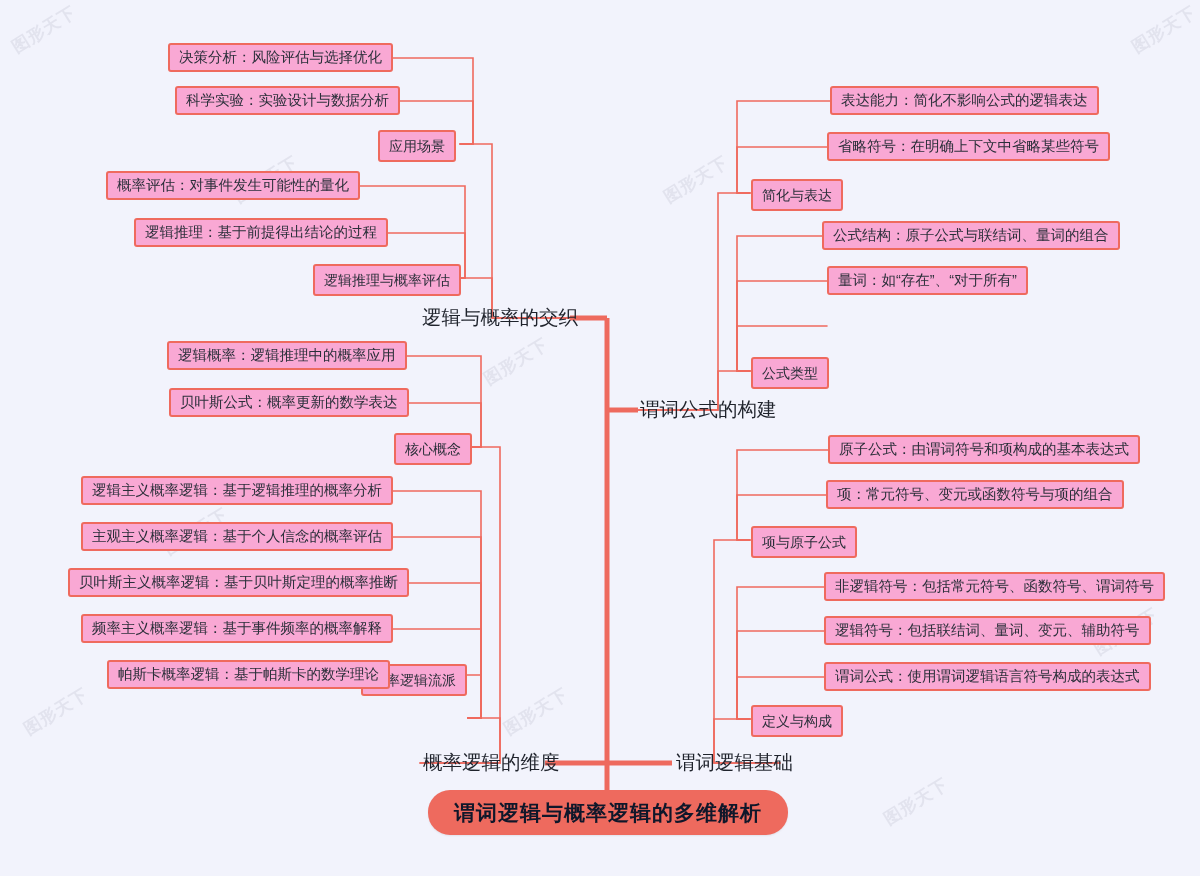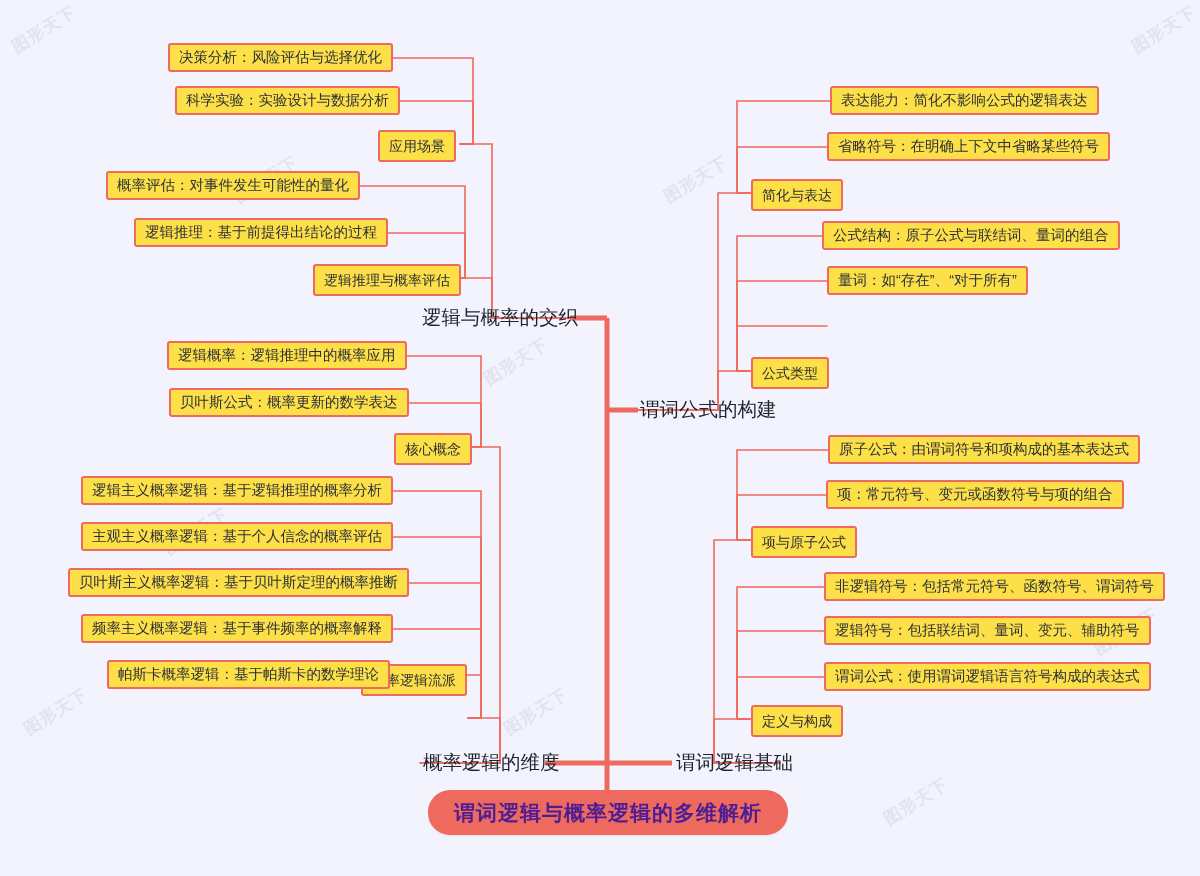--- a/index.html
+++ b/index.html
@@ -31,42 +31,42 @@
   }
   
   .node {
     position: absolute;
     white-space: nowrap;
     line-height: 1;
   }
   
   .boxed {
     border: 2px solid #ef6a5e;
-    background: #fde047;
+    background: #f9a8d4;
     border-radius: 3px;
     color: #2b2f3a;
     display: flex;
     align-items: center;
     padding: 0 9px;
     height: 29px;
     font-size: 14.5px;
   }
   .lvl2 { height: 32px; font-size: 14px; }
   
   .plain {
     color: #1f232c;
     font-size: 19.5px;
     display: flex;
     align-items: center;
     height: 28px;
   }
   
   .root {
     background: #ee6a5e;
-    color: #4c1d95;
+    color: #0f172a;
     border-radius: 22px;
     font-size: 21px;
     font-weight: 700;
     display: flex;
     align-items: center;
     justify-content: center;
     height: 45px;
     letter-spacing: 1px;
     box-shadow: 0 1px 2px rgba(0,0,0,.07);
   }

